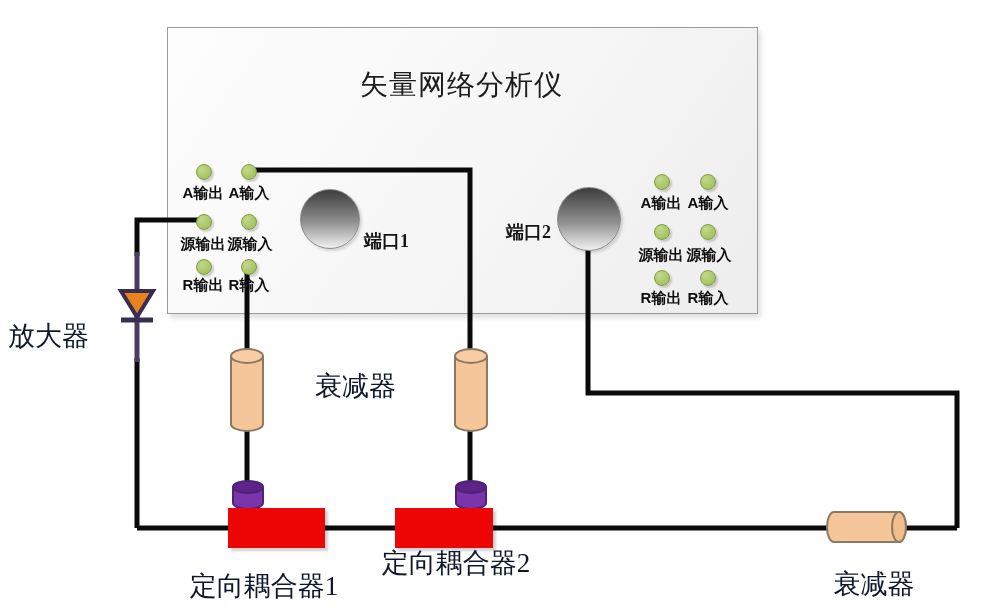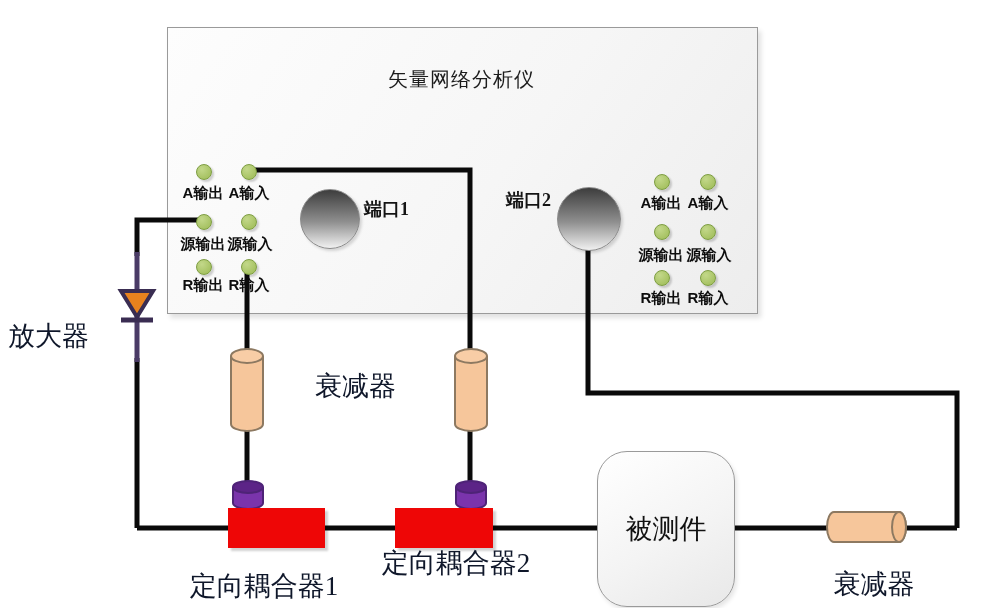--- a/index.html
+++ b/index.html
@@ -11,21 +11,21 @@
   
   .panel{
     left:167px;top:27px;width:589px;height:285px;
     background:linear-gradient(125deg,#fdfdfd 0%,#f6f6f6 55%,#ededed 100%);
     border:1px solid #9a9a9a;
     box-shadow:3px 4px 5px rgba(0,0,0,0.12);
     z-index:1;
   }
   .panel-title{
     left:167px;top:66px;width:589px;text-align:center;
-    font-size:20px;color:#1c1c1c;letter-spacing:1px;z-index:3;
+    font-size:28px;color:#1c1c1c;letter-spacing:1px;z-index:3;
   }
   
   svg.wires{left:0;top:0;z-index:2;}
   
   .led{
     width:14px;height:14px;border-radius:50%;
     background:radial-gradient(circle at 35% 30%,#c3d88a,#9cba54);
     border:1px solid #7d9d41;
     box-shadow:2px 2px 2px rgba(0,0,0,0.18);
     z-index:3;
@@ -38,21 +38,21 @@
   }
   
   .port{
     border-radius:50%;
     background:linear-gradient(180deg,#3d3d3d 0%,#8f8f8f 55%,#f1f1f1 100%);
     border:1px solid #8a8a8a;
     box-shadow:2px 2px 3px rgba(0,0,0,0.15);
     z-index:3;
   }
   .port-label{
-    font-size:18px;font-weight:700;color:#141414;white-space:nowrap;z-index:3;
+    font-size:18px;font-weight:700;color:#141414;white-space:nowrap;z-index:3;margin-top:32px;
   }
   
   .coupler{
     height:40px;background:#ee0606;
     box-shadow:3px 3px 2px rgba(0,0,0,0.18);
     z-index:3;
   }
   .dut{
     left:597px;top:451px;width:136px;height:154px;
     border-radius:30px;
@@ -150,23 +150,20 @@
     <ellipse cx="17" cy="7" rx="15" ry="6" fill="#5c2487" stroke="#4e2377" stroke-width="2"></ellipse>
   </svg>
   <svg class="abs comp-svg" style="left:454px;top:480px" width="34" height="30" viewBox="0 0 34 30">
     <path d="M2 7 L2 23 A15 6 0 0 0 32 23 L32 7" fill="#7a34ac" stroke="#4e2377" stroke-width="2"></path>
     <ellipse cx="17" cy="7" rx="15" ry="6" fill="#5c2487" stroke="#4e2377" stroke-width="2"></ellipse>
   </svg>
 
   <div class="abs coupler" style="left:228px;top:508px;width:97px"></div>
   <div class="abs coupler" style="left:395px;top:508px;width:98px"></div>
 
-  <div class="abs dut">
-    <span class="dut-label">被测件</span>
-  </div>
 
   <div class="abs big-label" style="left:8px;top:318px">放大器</div>
   <div class="abs big-label" style="left:315px;top:368px">衰减器</div>
   <div class="abs big-label center-x" style="left:264px;top:568px">定向耦合器1</div>
   <div class="abs big-label center-x" style="left:456px;top:545px">定向耦合器2</div>
   <div class="abs big-label center-x" style="left:874px;top:566px">衰减器</div>
 
 </div>
 
 </body></html>

